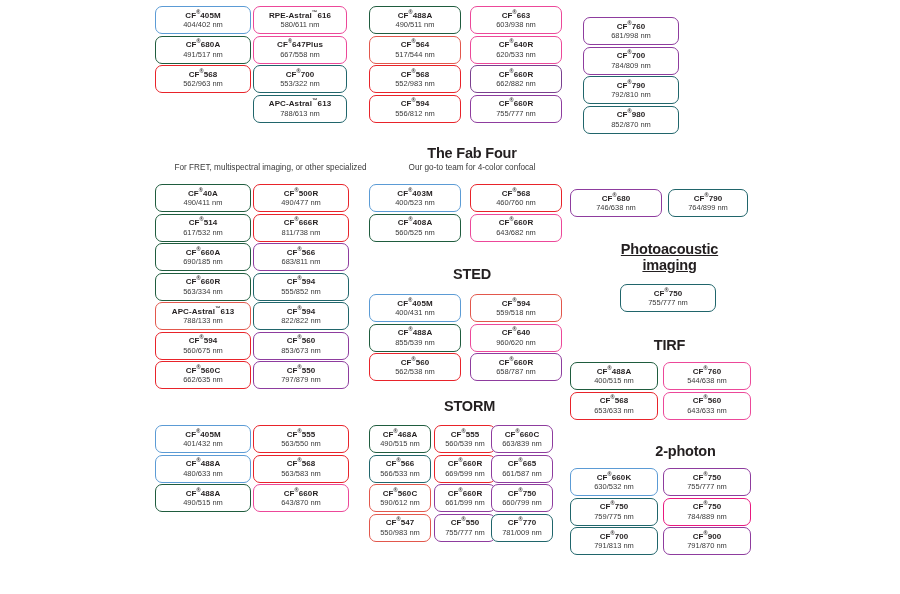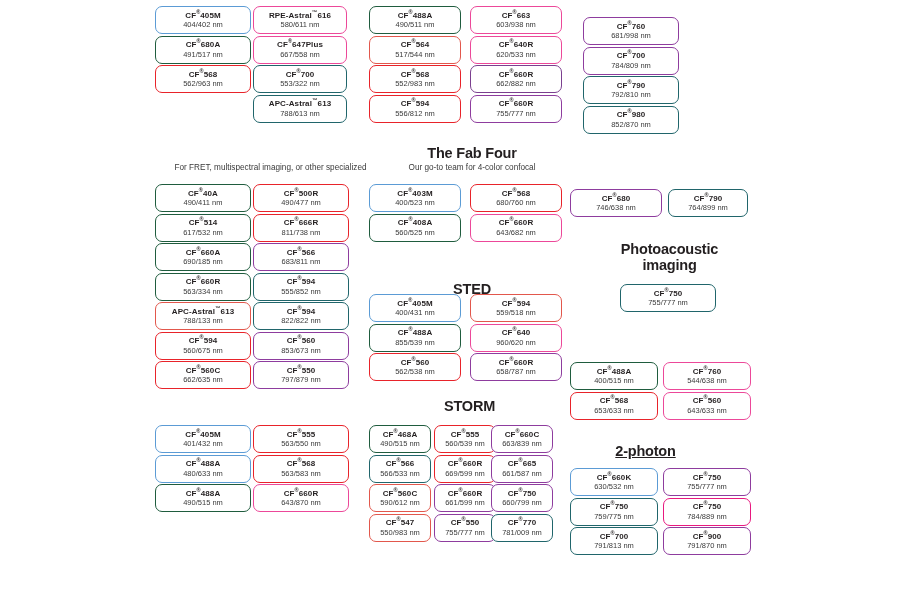--- a/index.html
+++ b/index.html
@@ -31,21 +31,21 @@
     font-size:7.5px;font-weight:normal;color:#3a3a3a;
     white-space:nowrap;margin-top:1.5px;
   }
 
   
   .sec-title{
     position:absolute;text-align:center;
     font-size:14.5px;font-weight:bold;color:#231f20;
     white-space:nowrap;letter-spacing:-.2px;
   }
-  .sec-title.two-line{line-height:1.12;white-space:normal;}
+  .sec-title.two-line{line-height:1.12;white-space:normal;text-decoration:underline;}
   .sec-sub{
     position:absolute;text-align:center;
     font-size:8.2px;font-weight:normal;color:#3a3a3a;
     white-space:nowrap;
   }
 </style>
 </head>
 <body>
 
 <div class="canvas" id="canvas">
@@ -187,27 +187,27 @@
     <div class="chip" style="left: 369px; top: 184px; width: 92px; height: 28px; border-color: rgb(91, 155, 213);">
       <div class="nm">CF<sup>®</sup>403M</div>
       <div class="vals">400/523 nm</div>
     </div>
     <div class="chip" style="left: 369px; top: 213.5px; width: 92px; height: 28px; border-color: rgb(31, 92, 62);">
       <div class="nm">CF<sup>®</sup>408A</div>
       <div class="vals">560/525 nm</div>
     </div>
     <div class="chip" style="left: 470px; top: 184px; width: 92px; height: 28px; border-color: rgb(232, 35, 42);">
       <div class="nm">CF<sup>®</sup>568</div>
-      <div class="vals">680/760 nm</div>
+      <div class="vals">460/760 nm</div>
     </div>
     <div class="chip" style="left: 470px; top: 213.5px; width: 92px; height: 28px; border-color: rgb(236, 72, 153);">
       <div class="nm">CF<sup>®</sup>660R</div>
       <div class="vals">643/682 nm</div>
     </div>
-    <div class="sec-title" style="left: 372px; top: 281px; width: 200px;">STED</div>
+    <div class="sec-title" style="left: 372px; top: 266px; width: 200px;">STED</div>
     <div class="chip" style="left: 369px; top: 294px; width: 92px; height: 28px; border-color: rgb(91, 155, 213);">
       <div class="nm">CF<sup>®</sup>405M</div>
       <div class="vals">400/431 nm</div>
     </div>
     <div class="chip" style="left: 369px; top: 323.5px; width: 92px; height: 28px; border-color: rgb(31, 92, 62);">
       <div class="nm">CF<sup>®</sup>488A</div>
       <div class="vals">855/539 nm</div>
     </div>
     <div class="chip" style="left: 369px; top: 353px; width: 92px; height: 28px; border-color: rgb(232, 35, 42);">
       <div class="nm">CF<sup>®</sup>560</div>
@@ -231,37 +231,38 @@
     </div>
     <div class="chip" style="left: 668px; top: 189px; width: 80px; height: 28px; border-color: rgb(32, 101, 107);">
       <div class="nm">CF<sup>®</sup>790</div>
       <div class="vals">764/899 nm</div>
     </div>
     <div class="sec-title two-line" style="left: 592px; top: 241px; width: 155px;">Photoacoustic imaging</div>
     <div class="chip" style="left: 620px; top: 284px; width: 96px; height: 28px; border-color: rgb(32, 101, 107);">
       <div class="nm">CF<sup>®</sup>750</div>
       <div class="vals">755/777 nm</div>
     </div>
+    <div class="sec-title" style="left: 592px; top: 337px; width: 155px;">TIRF</div>
     <div class="chip" style="left: 570px; top: 362px; width: 88px; height: 28px; border-color: rgb(31, 92, 62);">
       <div class="nm">CF<sup>®</sup>488A</div>
       <div class="vals">400/515 nm</div>
     </div>
     <div class="chip" style="left: 570px; top: 391.5px; width: 88px; height: 28px; border-color: rgb(232, 35, 42);">
       <div class="nm">CF<sup>®</sup>568</div>
       <div class="vals">653/633 nm</div>
     </div>
     <div class="chip" style="left: 663px; top: 362px; width: 88px; height: 28px; border-color: rgb(236, 72, 153);">
       <div class="nm">CF<sup>®</sup>760</div>
       <div class="vals">544/638 nm</div>
     </div>
     <div class="chip" style="left: 663px; top: 391.5px; width: 88px; height: 28px; border-color: rgb(236, 72, 153);">
       <div class="nm">CF<sup>®</sup>560</div>
       <div class="vals">643/633 nm</div>
     </div>
-    <div class="sec-title" style="left: 568px; top: 443px; width: 155px; text-decoration: underline;">2-photon</div>
+    <div class="sec-title" style="left: 608px; top: 443px; width: 155px;">2-photon</div>
     <div class="chip" style="left: 570px; top: 468px; width: 88px; height: 28px; border-color: rgb(91, 155, 213);">
       <div class="nm">CF<sup>®</sup>660K</div>
       <div class="vals">630/532 nm</div>
     </div>
     <div class="chip" style="left: 570px; top: 497.5px; width: 88px; height: 28px; border-color: rgb(32, 101, 107);">
       <div class="nm">CF<sup>®</sup>750</div>
       <div class="vals">759/775 nm</div>
     </div>
     <div class="chip" style="left: 570px; top: 527px; width: 88px; height: 28px; border-color: rgb(32, 101, 107);">
       <div class="nm">CF<sup>®</sup>700</div>

